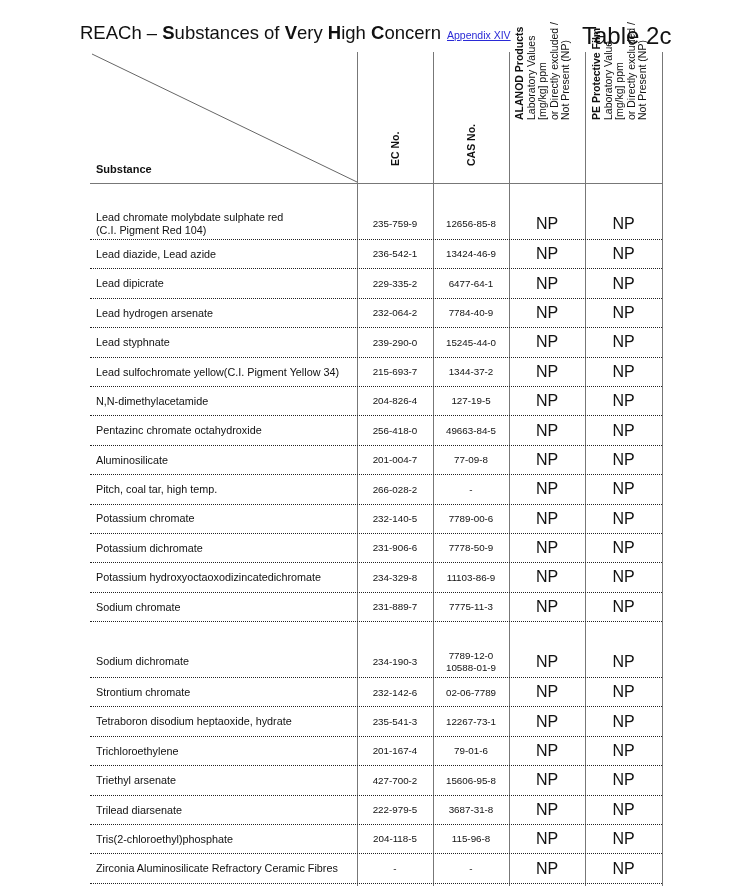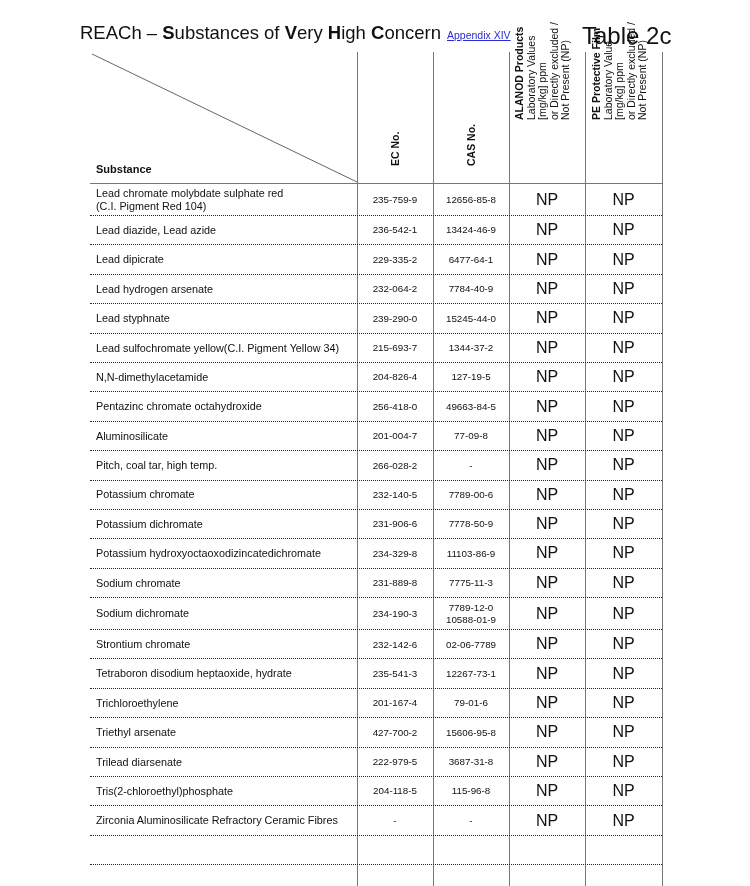--- a/index.html
+++ b/index.html
@@ -11,21 +11,21 @@
   .vline { position:absolute; top:52px; bottom:0; width:1px; background:#777; }
   .head { position:absolute; left:90px; top:52px; width:572px; height:131px; }
   .head-sub { position:absolute; left:6px; bottom:8px; font-size:11px; font-weight:bold; }
   .diag { position:absolute; left:0; top:0; }
   .hcell { position:absolute; top:0; height:131px; }
   .vtext { position:absolute; bottom:6px; left:50%; transform-origin:0 0; transform:rotate(-90deg); white-space:nowrap; font-size:10.5px; line-height:11.5px; }
   .vtext b { font-weight:bold; }
   .hline { position:absolute; left:90px; width:572px; height:1px; background:#777; top:183px; }
   .rows { position:absolute; left:90px; top:184px; width:572px; }
   .row { position:relative; height:28.4px; border-bottom:1.5px dotted #222; display:flex; align-items:center; font-size:10.8px; }
-  .row.tall { height:31px; }
+  .row.tall { height:31px;margin-top:24px; }
   .c-sub { width:267px; padding-left:6px; box-sizing:border-box; line-height:12.5px; }
   .c-ec, .c-cas { width:76px; text-align:center; font-size:9.8px; line-height:11.5px; }
   .c-a, .c-p { width:76px; text-align:center; font-size:16px; }
   .c-p { width:77px; }
 </style>
 </head>
 <body>
 
 <div class="title"><span id="title-parts"><span>REACh – </span><b>S</b><span>ubstances of </span><b>V</b><span>ery </span><b>H</b><span>igh </span><b>C</b><span>oncern</span></span><span class="link">Appendix XIV</span></div>
 <div class="tabno">Table 2c</div>
@@ -147,21 +147,21 @@
     </div>
     <div class="row">
       <div class="c-sub">Potassium hydroxyoctaoxodizincatedichromate</div>
       <div class="c-ec">234-329-8</div>
       <div class="c-cas">11103-86-9</div>
       <div class="c-a">NP</div>
       <div class="c-p">NP</div>
     </div>
     <div class="row">
       <div class="c-sub">Sodium chromate</div>
-      <div class="c-ec">231-889-8</div>
+      <div class="c-ec">231-889-7</div>
       <div class="c-cas">7775-11-3</div>
       <div class="c-a">NP</div>
       <div class="c-p">NP</div>
     </div>
     <div class="row tall">
       <div class="c-sub">Sodium dichromate</div>
       <div class="c-ec">234-190-3</div>
       <div class="c-cas">7789-12-0<br>10588-01-9</div>
       <div class="c-a">NP</div>
       <div class="c-p">NP</div>

